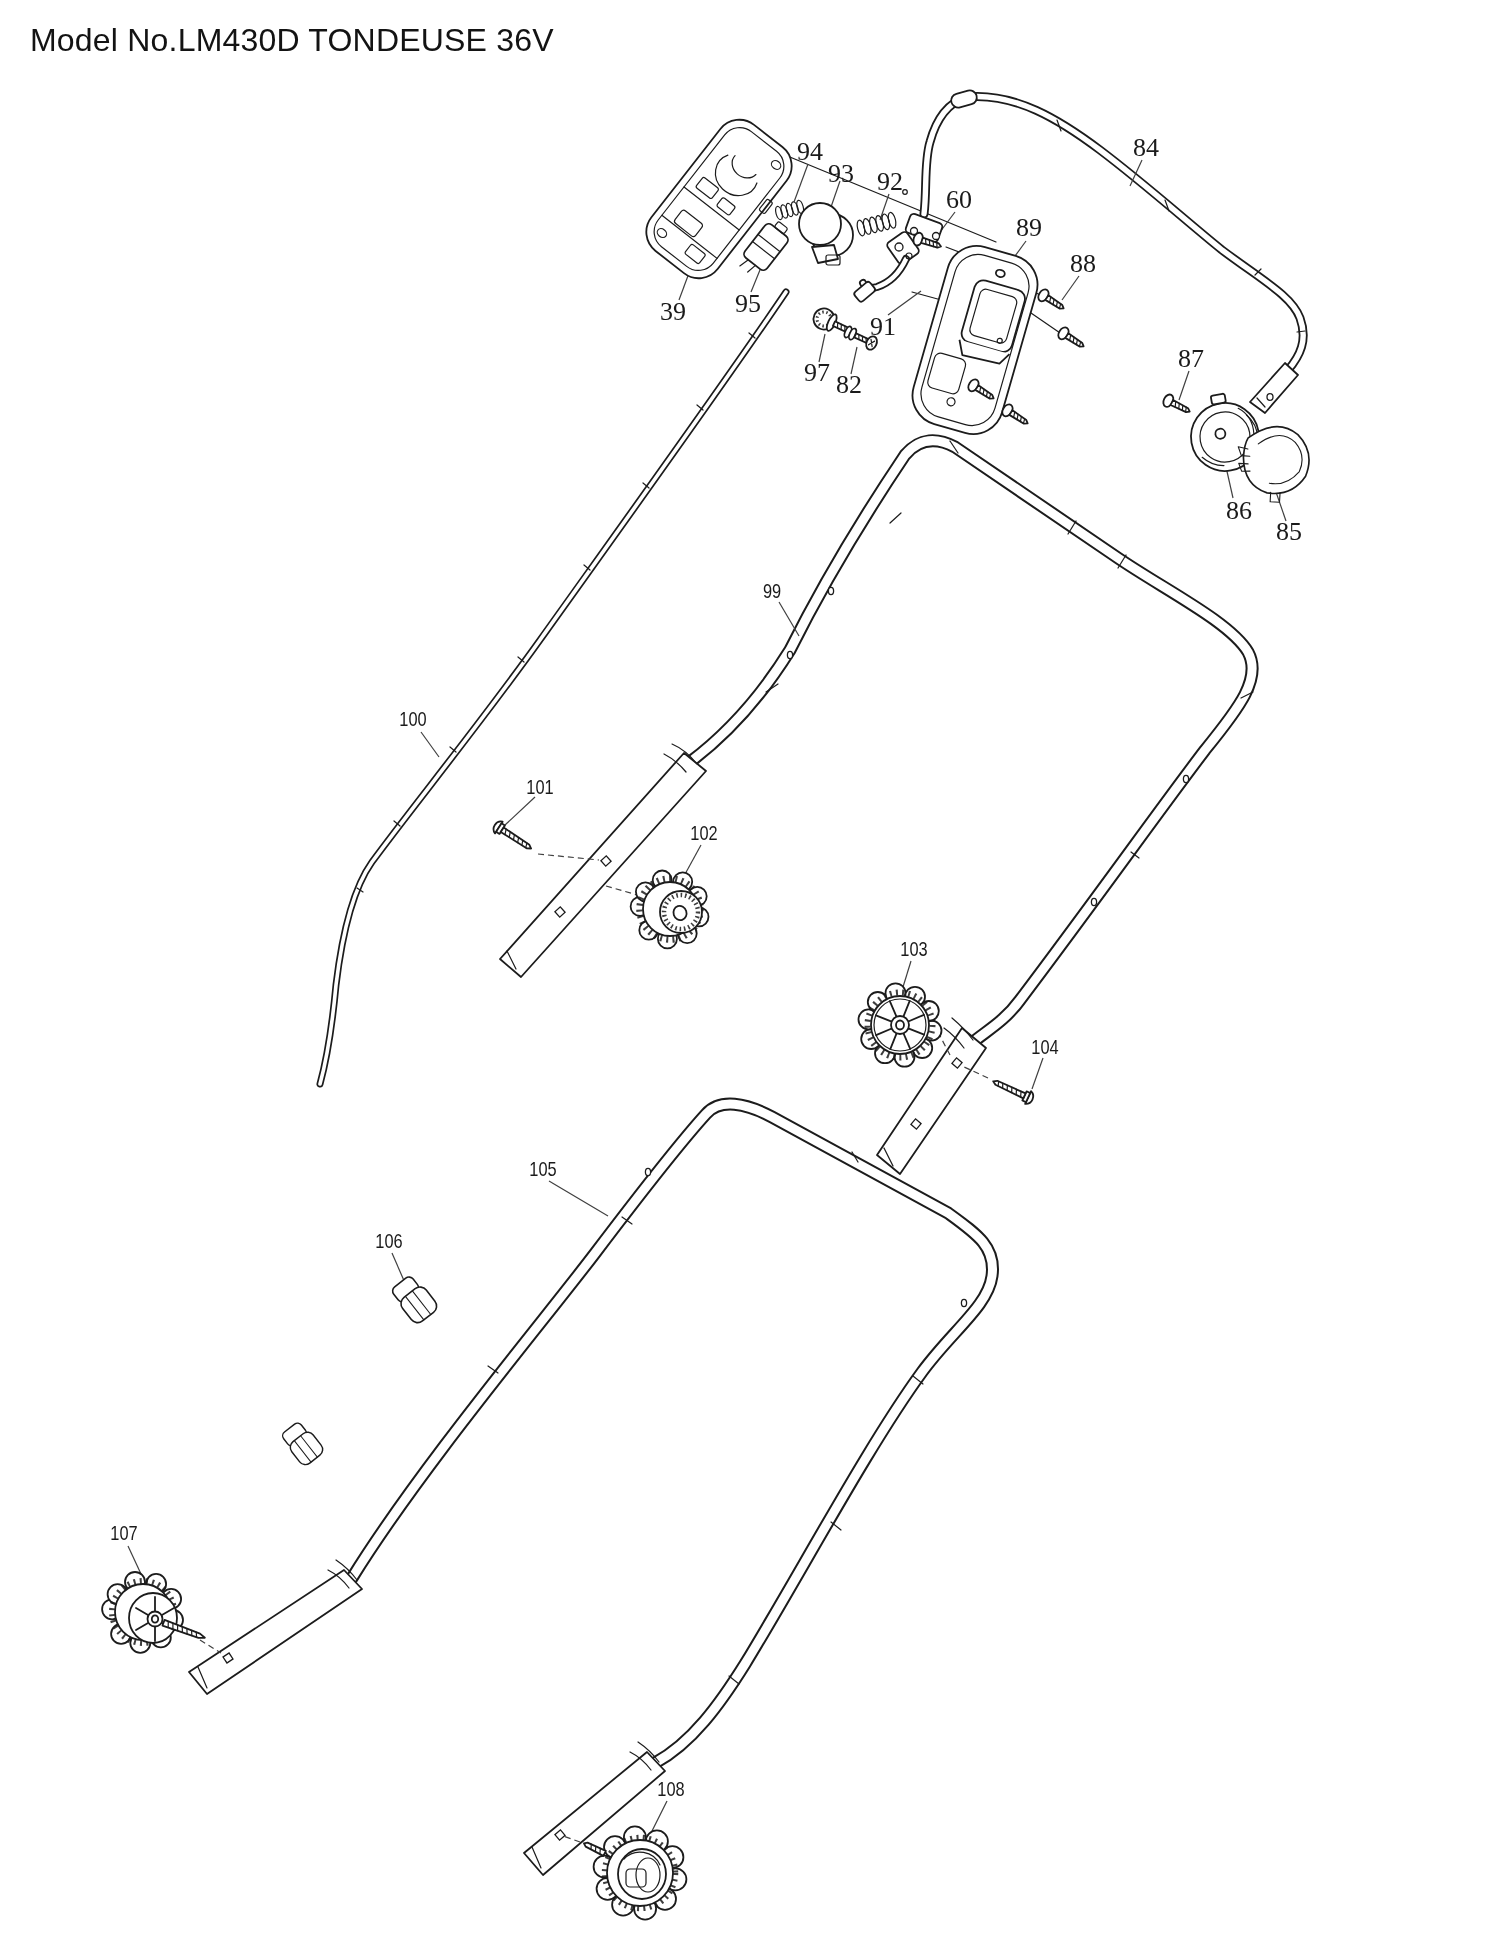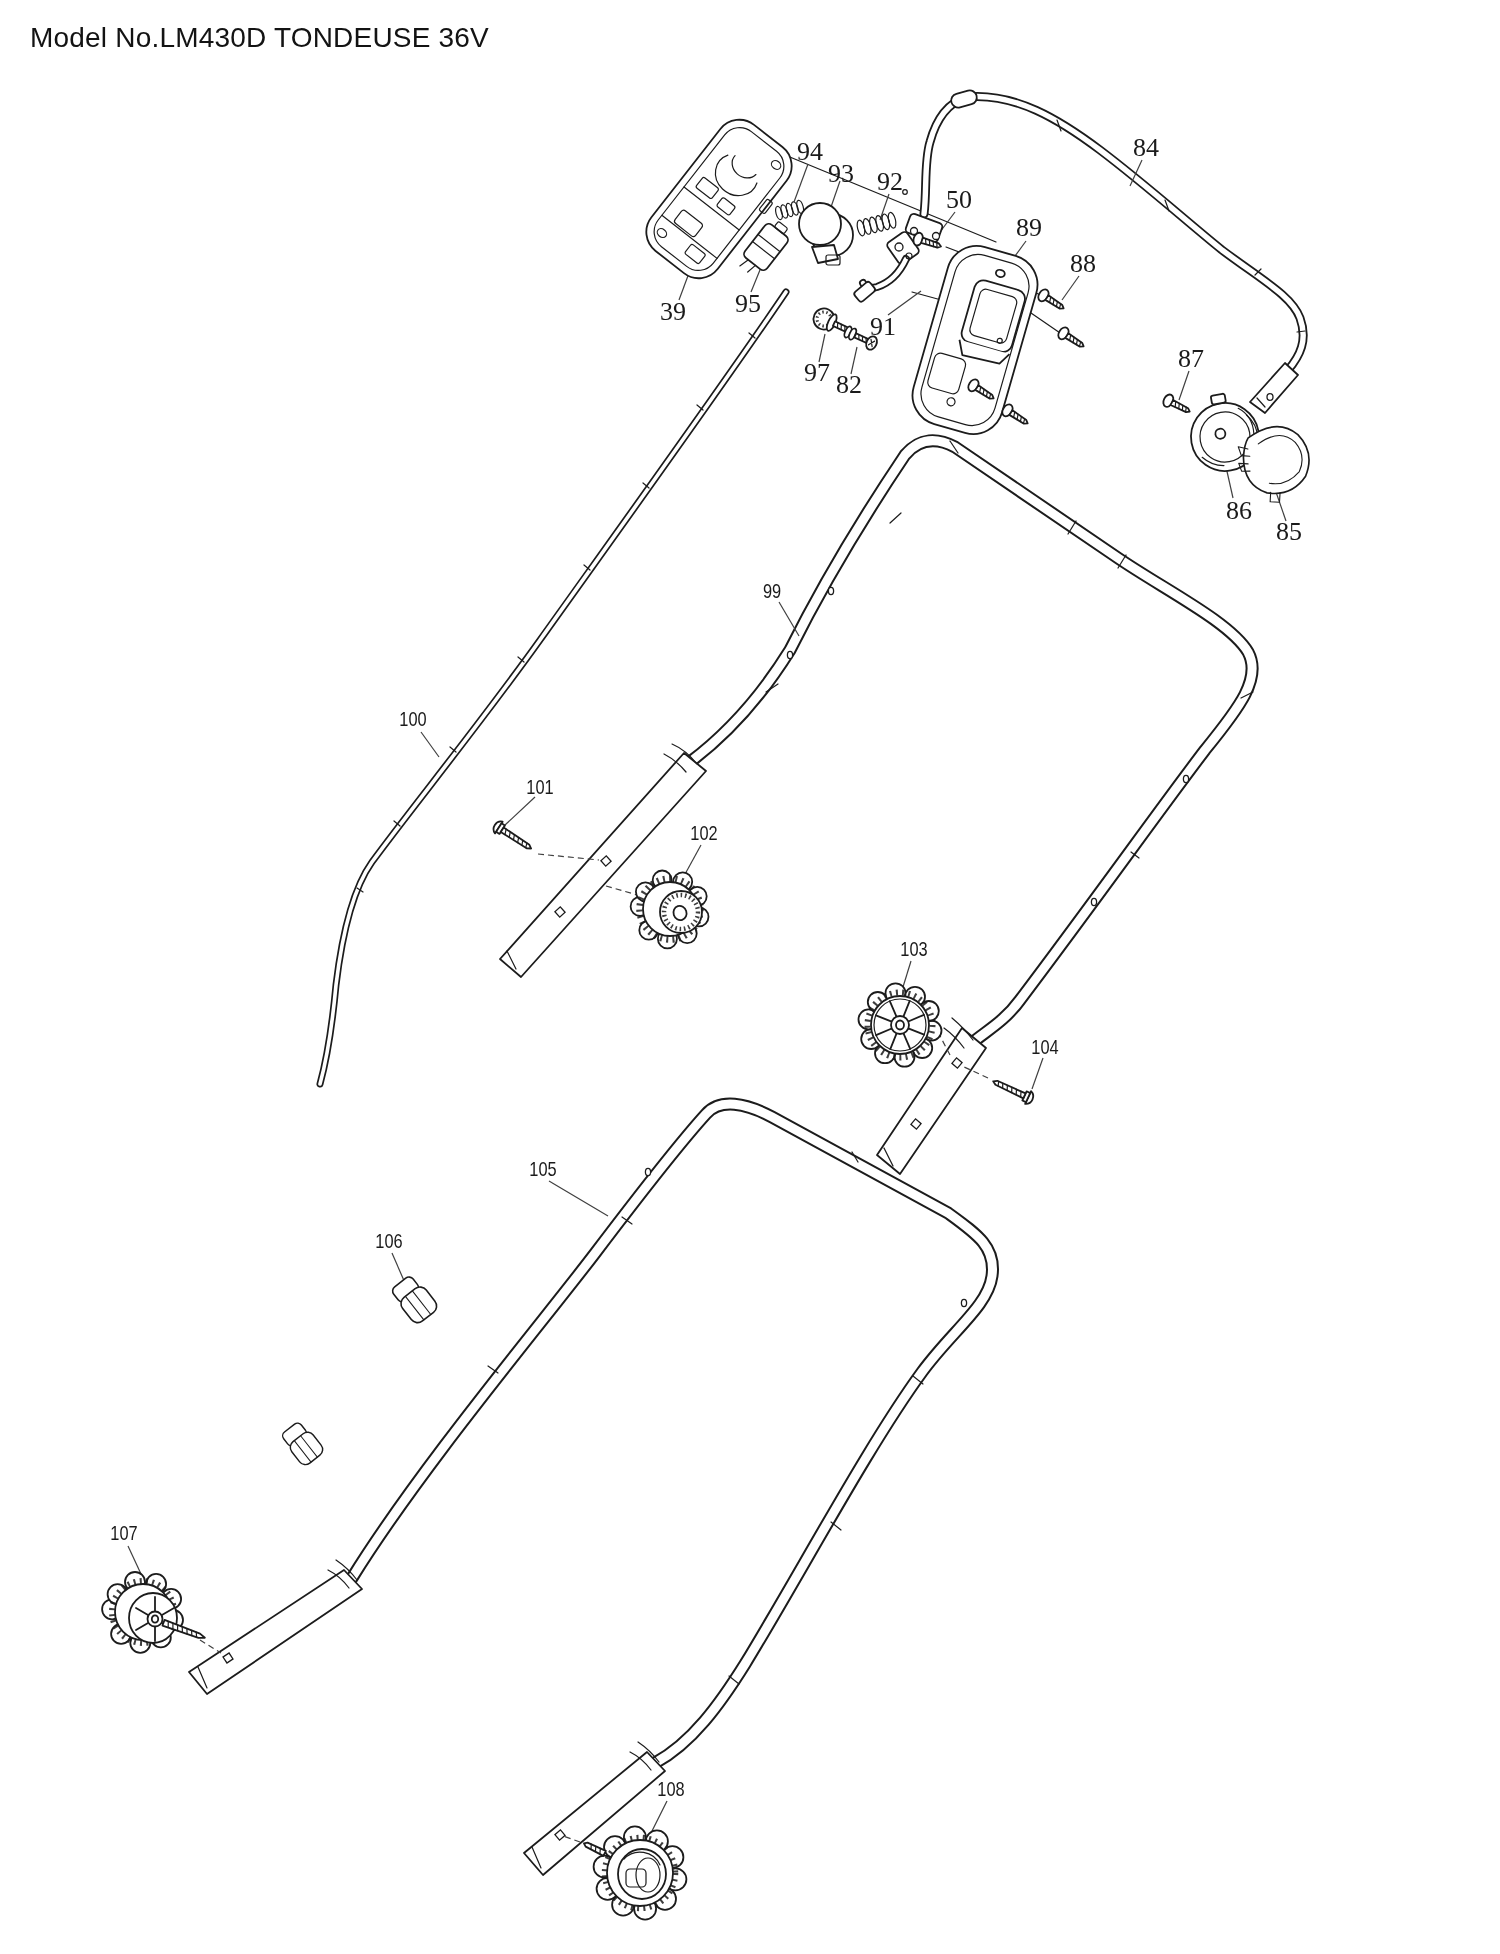--- a/index.html
+++ b/index.html
@@ -1,19 +1,19 @@
 <!DOCTYPE html>
 <html><head>
 <meta charset="utf-8">
 <style>
   html,body{margin:0;padding:0;background:#fff;}
   body{width:1500px;height:1954px;position:relative;font-family:"Liberation Sans",sans-serif;overflow:hidden;}
   .stage{position:absolute;left:0;top:0;width:1500px;height:1954px;}
   svg{position:absolute;left:0;top:0;}
-  .title{position:absolute;left:30px;top:22px;font-size:28px;color:#131313;letter-spacing:.2px;white-space:nowrap;}
+  .title{position:absolute;left:30px;top:22px;font-size:32px;color:#131313;letter-spacing:.2px;white-space:nowrap;}
   .plbl{position:absolute;transform:translate(-50%,-50%);color:#1b1b1b;line-height:1;white-space:nowrap;}
   .serif{font-family:"Liberation Serif","DejaVu Serif",serif;font-size:26px;}
   .cond{font-family:"Liberation Sans",sans-serif;font-size:21px;transform:translate(-50%,-50%) scaleX(.78);}
   .ln{fill:#fff;stroke:#1c1c1c;stroke-width:1.8;stroke-linejoin:round;}
   .lnf{fill:none;stroke:#1c1c1c;stroke-width:1.8;stroke-linejoin:round;stroke-linecap:round;}
   .thin{fill:none;stroke:#1c1c1c;stroke-width:1.2;stroke-linejoin:round;stroke-linecap:round;}
   .to{fill:none;stroke:#1c1c1c;stroke-linecap:round;stroke-linejoin:round;}
   .ti{fill:none;stroke:#fff;stroke-linecap:round;stroke-linejoin:round;}
   .bar{fill:#fff;stroke:#1c1c1c;stroke-width:1.8;stroke-linejoin:round;}
   .hole{fill:#fff;stroke:#1c1c1c;stroke-width:1.3;}
@@ -444,21 +444,21 @@
 
 <div class="title">Model No.LM430D TONDEUSE 36V</div>
 
 <div>
   <span class="plbl serif" style="left:1146px;top:148px">84</span>
   <span class="plbl serif" style="left:1289px;top:532px">85</span>
   <span class="plbl serif" style="left:1239px;top:511px">86</span>
   <span class="plbl serif" style="left:1191px;top:359px">87</span>
   <span class="plbl serif" style="left:1083px;top:264px">88</span>
   <span class="plbl serif" style="left:1029px;top:228px">89</span>
-  <span class="plbl serif" style="left:959px;top:200px">50</span>
+  <span class="plbl serif" style="left:959px;top:200px">60</span>
   <span class="plbl serif" style="left:883px;top:327px">91</span>
   <span class="plbl serif" style="left:890px;top:182px">92</span>
   <span class="plbl serif" style="left:841px;top:174px">93</span>
   <span class="plbl serif" style="left:810px;top:152px">94</span>
   <span class="plbl serif" style="left:748px;top:304px">95</span>
   <span class="plbl serif" style="left:673px;top:312px">39</span>
   <span class="plbl serif" style="left:817px;top:373px">97</span>
   <span class="plbl serif" style="left:849px;top:385px">82</span>
   <span class="plbl cond" style="left:772px;top:590px">99</span>
   <span class="plbl cond" style="left:413px;top:718px">100</span>

